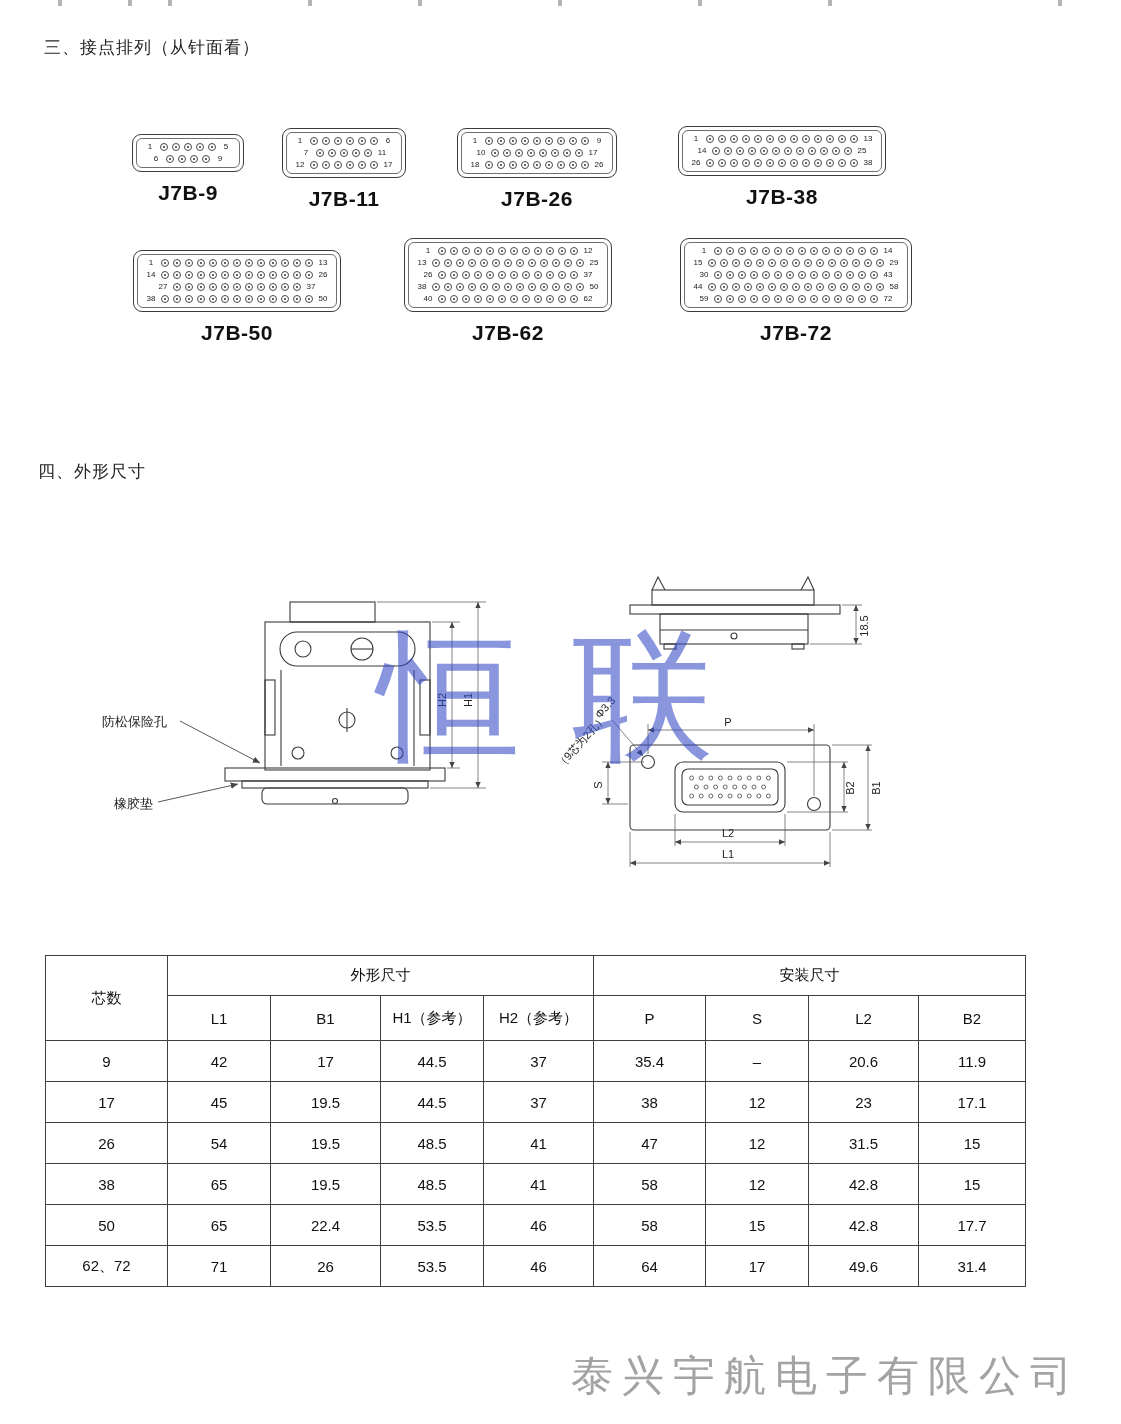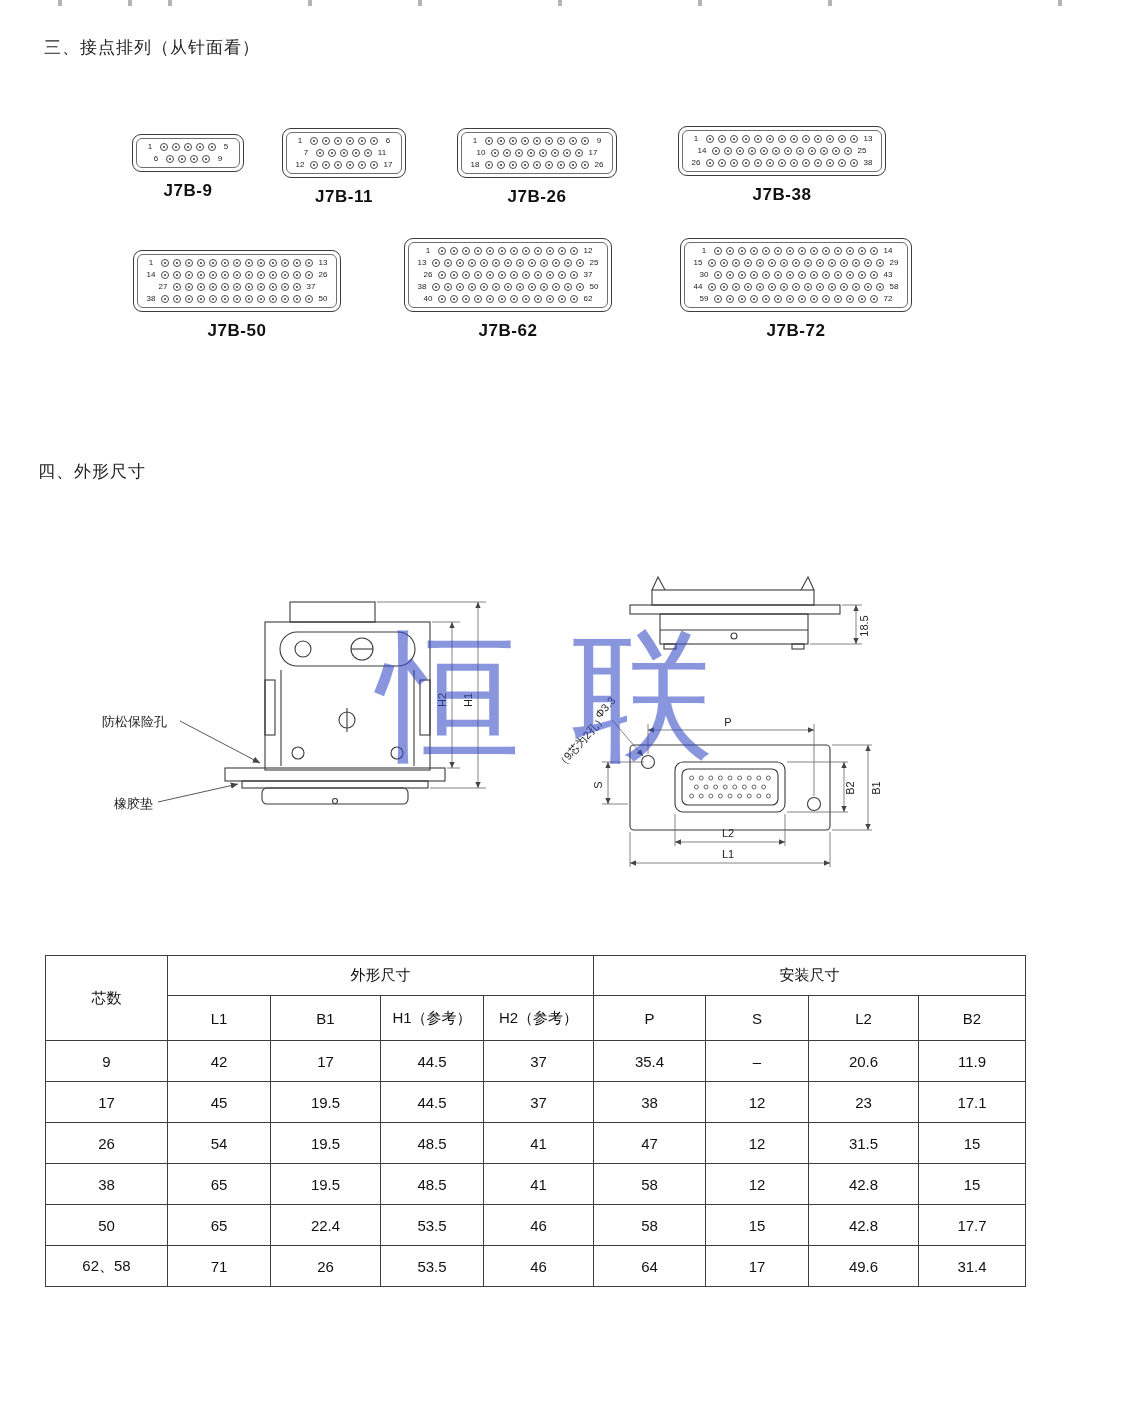--- a/index.html
+++ b/index.html
@@ -23,21 +23,21 @@
 
   
   #connectors { position:absolute; inset:0; z-index:2; }
   .connector { position:absolute; display:flex; flex-direction:column; align-items:center; }
   .shell { border:1.6px solid #3c3c3c; border-radius:9px; padding:3px; background:#fff; }
   .inner { border:1px solid #6f6f6f; border-radius:6px; padding:4px 7px; display:flex; flex-direction:column; gap:4px; align-items:center; }
   .pin-row { display:flex; align-items:center; gap:4px; }
   .pin { width:8px; height:8px; border:1px solid #4a4a4a; border-radius:50%; position:relative; flex:0 0 auto; background:#fff; }
   .pin::after { content:""; position:absolute; left:2px; top:2px; width:2px; height:2px; background:#333; border-radius:50%; }
   .rnum { font-size:8px; line-height:8px; color:#222; width:12px; text-align:center; flex:0 0 auto; }
-  .clabel { margin-top:9px; font-size:17px; font-weight:bold; color:#111; letter-spacing:.5px; }
+  .clabel { margin-top:9px; font-size:21px; font-weight:bold; color:#111; letter-spacing:.5px; }
   .conn-0 { left:132px; top:134px; }
   .conn-1 { left:282px; top:128px; }
   .conn-2 { left:457px; top:128px; }
   .conn-3 { left:678px; top:126px; }
   .conn-4 { left:133px; top:250px; }
   .conn-5 { left:404px; top:238px; }
   .conn-6 { left:680px; top:238px; }
 
   
   #outline-svg { position:absolute; left:100px; top:540px; width:920px; height:370px; z-index:1; }
@@ -726,27 +726,28 @@
           <td>65</td>
           <td>22.4</td>
           <td>53.5</td>
           <td>46</td>
           <td>58</td>
           <td>15</td>
           <td>42.8</td>
           <td>17.7</td>
         </tr>
         <tr>
-          <td>62、58</td>
+          <td>62、72</td>
           <td>71</td>
           <td>26</td>
           <td>53.5</td>
           <td>46</td>
           <td>64</td>
           <td>17</td>
           <td>49.6</td>
           <td>31.4</td>
         </tr>
       </tbody>
   </table>
 
+  <div id="wm-footer">泰兴宇航电子有限公司</div>
 
 </div>
 
 </body></html>

